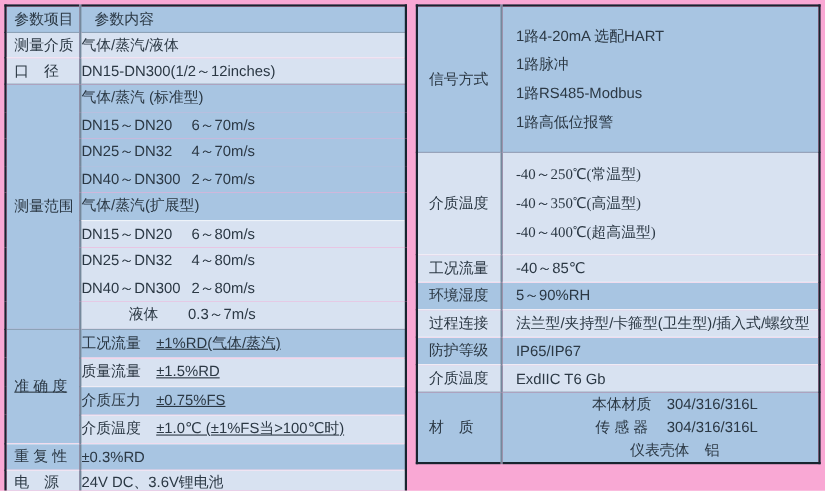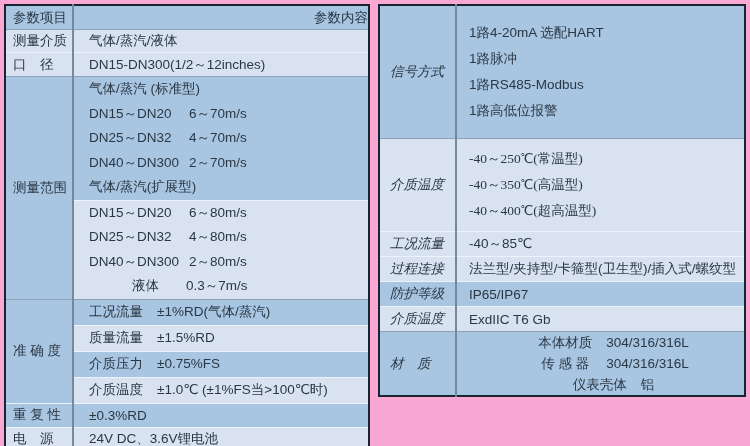--- a/index.html
+++ b/index.html
@@ -14,34 +14,34 @@
     position:absolute;top:4px;
     border:2px solid #18242f;
   }
   #left-table{left:4px;width:366px;}
   #right-table{left:378px;width:368px;}
   td{font-size:13.5px;vertical-align:middle;padding:0;overflow:hidden;white-space:nowrap;}
   .lbl{
     border-right:2px solid #75899c;
     padding-left:7px;
   }
-  #right-table .lbl{padding-left:10px;font-style:italic;}
+  #right-table .lbl{padding-left:10px;}
   .grp{background:transparent;}
-  .val{padding-left:15px;}
+  .val{}
   #right-table .val{padding-left:12px;}
-  .hd-c{text-align:right;padding-left:12px;}
+  .hd-c{text-align:left;padding-left:12px;}
   .bg-m{background:#a8c5e2;}
   .bg-l{background:#d8e2f1;}
   tr.sp-w > td{border-top:1px solid #eef3f9;}
   tr.sp-g > td{border-top:1px solid #8da2b7;}
   tr.h22 > td{height:22px;}
   tr.h23 > td{height:23px;}
   tr.h24 > td{height:24px;}
   tr.h24g > td{height:24.5px;}
-  tr.h25 > td{height:25px;}
+  tr.h25 > td{height:25px;text-decoration:underline;}
   td.hsig{height:132px;}
   td.htmp{height:92px;font-family:Liberation Serif, serif;}
   td.hmat{height:62px;text-align:center;}
   .k{display:inline-block;}
   .kw100{width:100px;}
   .kw54{width:54px;margin-left:43px;}
   .kw68{width:68px;}
   .kw82{width:82px;}
   .blk div{line-height:26px;}
   .blk-mat div{line-height:21px;}
@@ -146,20 +146,24 @@
         <td class="val blk htmp">
           <div>-40～250℃(常温型)</div>
           <div>-40～350℃(高温型)</div>
           <div>-40～400℃(超高温型)</div>
         </td>
       </tr>
       <tr class="bg-l sp-w h24">
         <td class="lbl">工况流量</td>
         <td class="val">-40～85℃</td>
       </tr>
+      <tr class="bg-m sp-w h24">
+        <td class="lbl">环境湿度</td>
+        <td class="val">5～90%RH</td>
+      </tr>
       <tr class="bg-l sp-w h24">
         <td class="lbl">过程连接</td>
         <td class="val">法兰型/夹持型/卡箍型(卫生型)/插入式/螺纹型</td>
       </tr>
       <tr class="bg-m sp-w h24">
         <td class="lbl">防护等级</td>
         <td class="val">IP65/IP67</td>
       </tr>
       <tr class="bg-l sp-w h24">
         <td class="lbl">介质温度</td>

